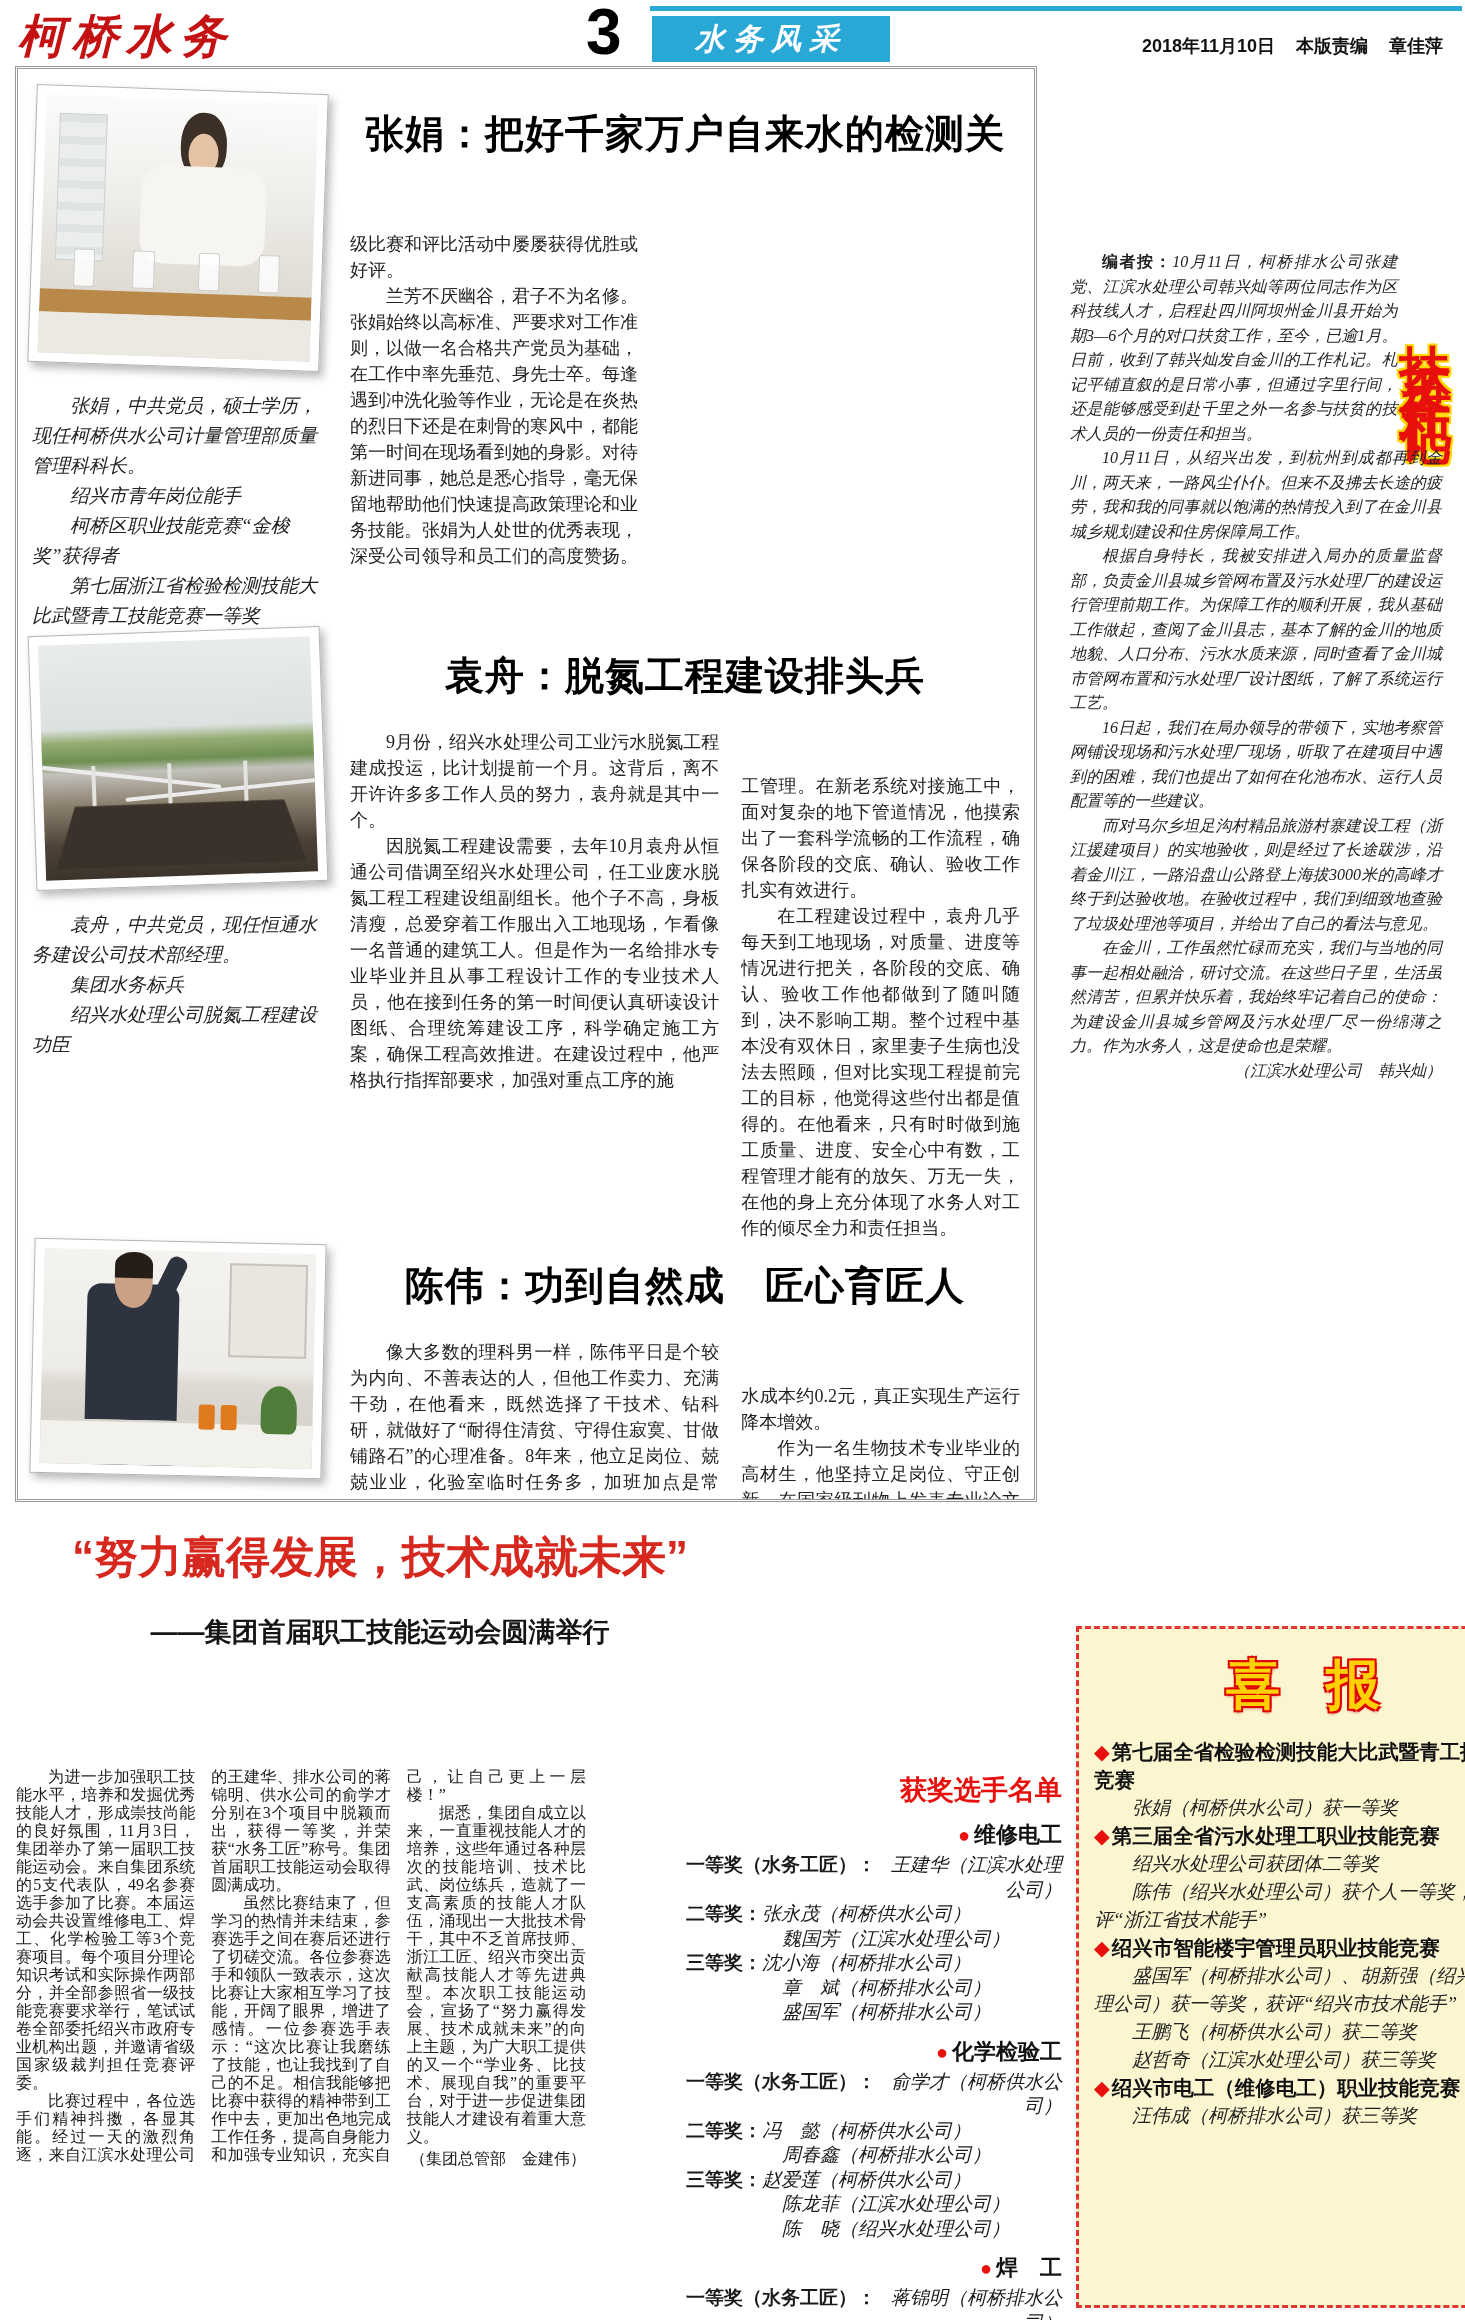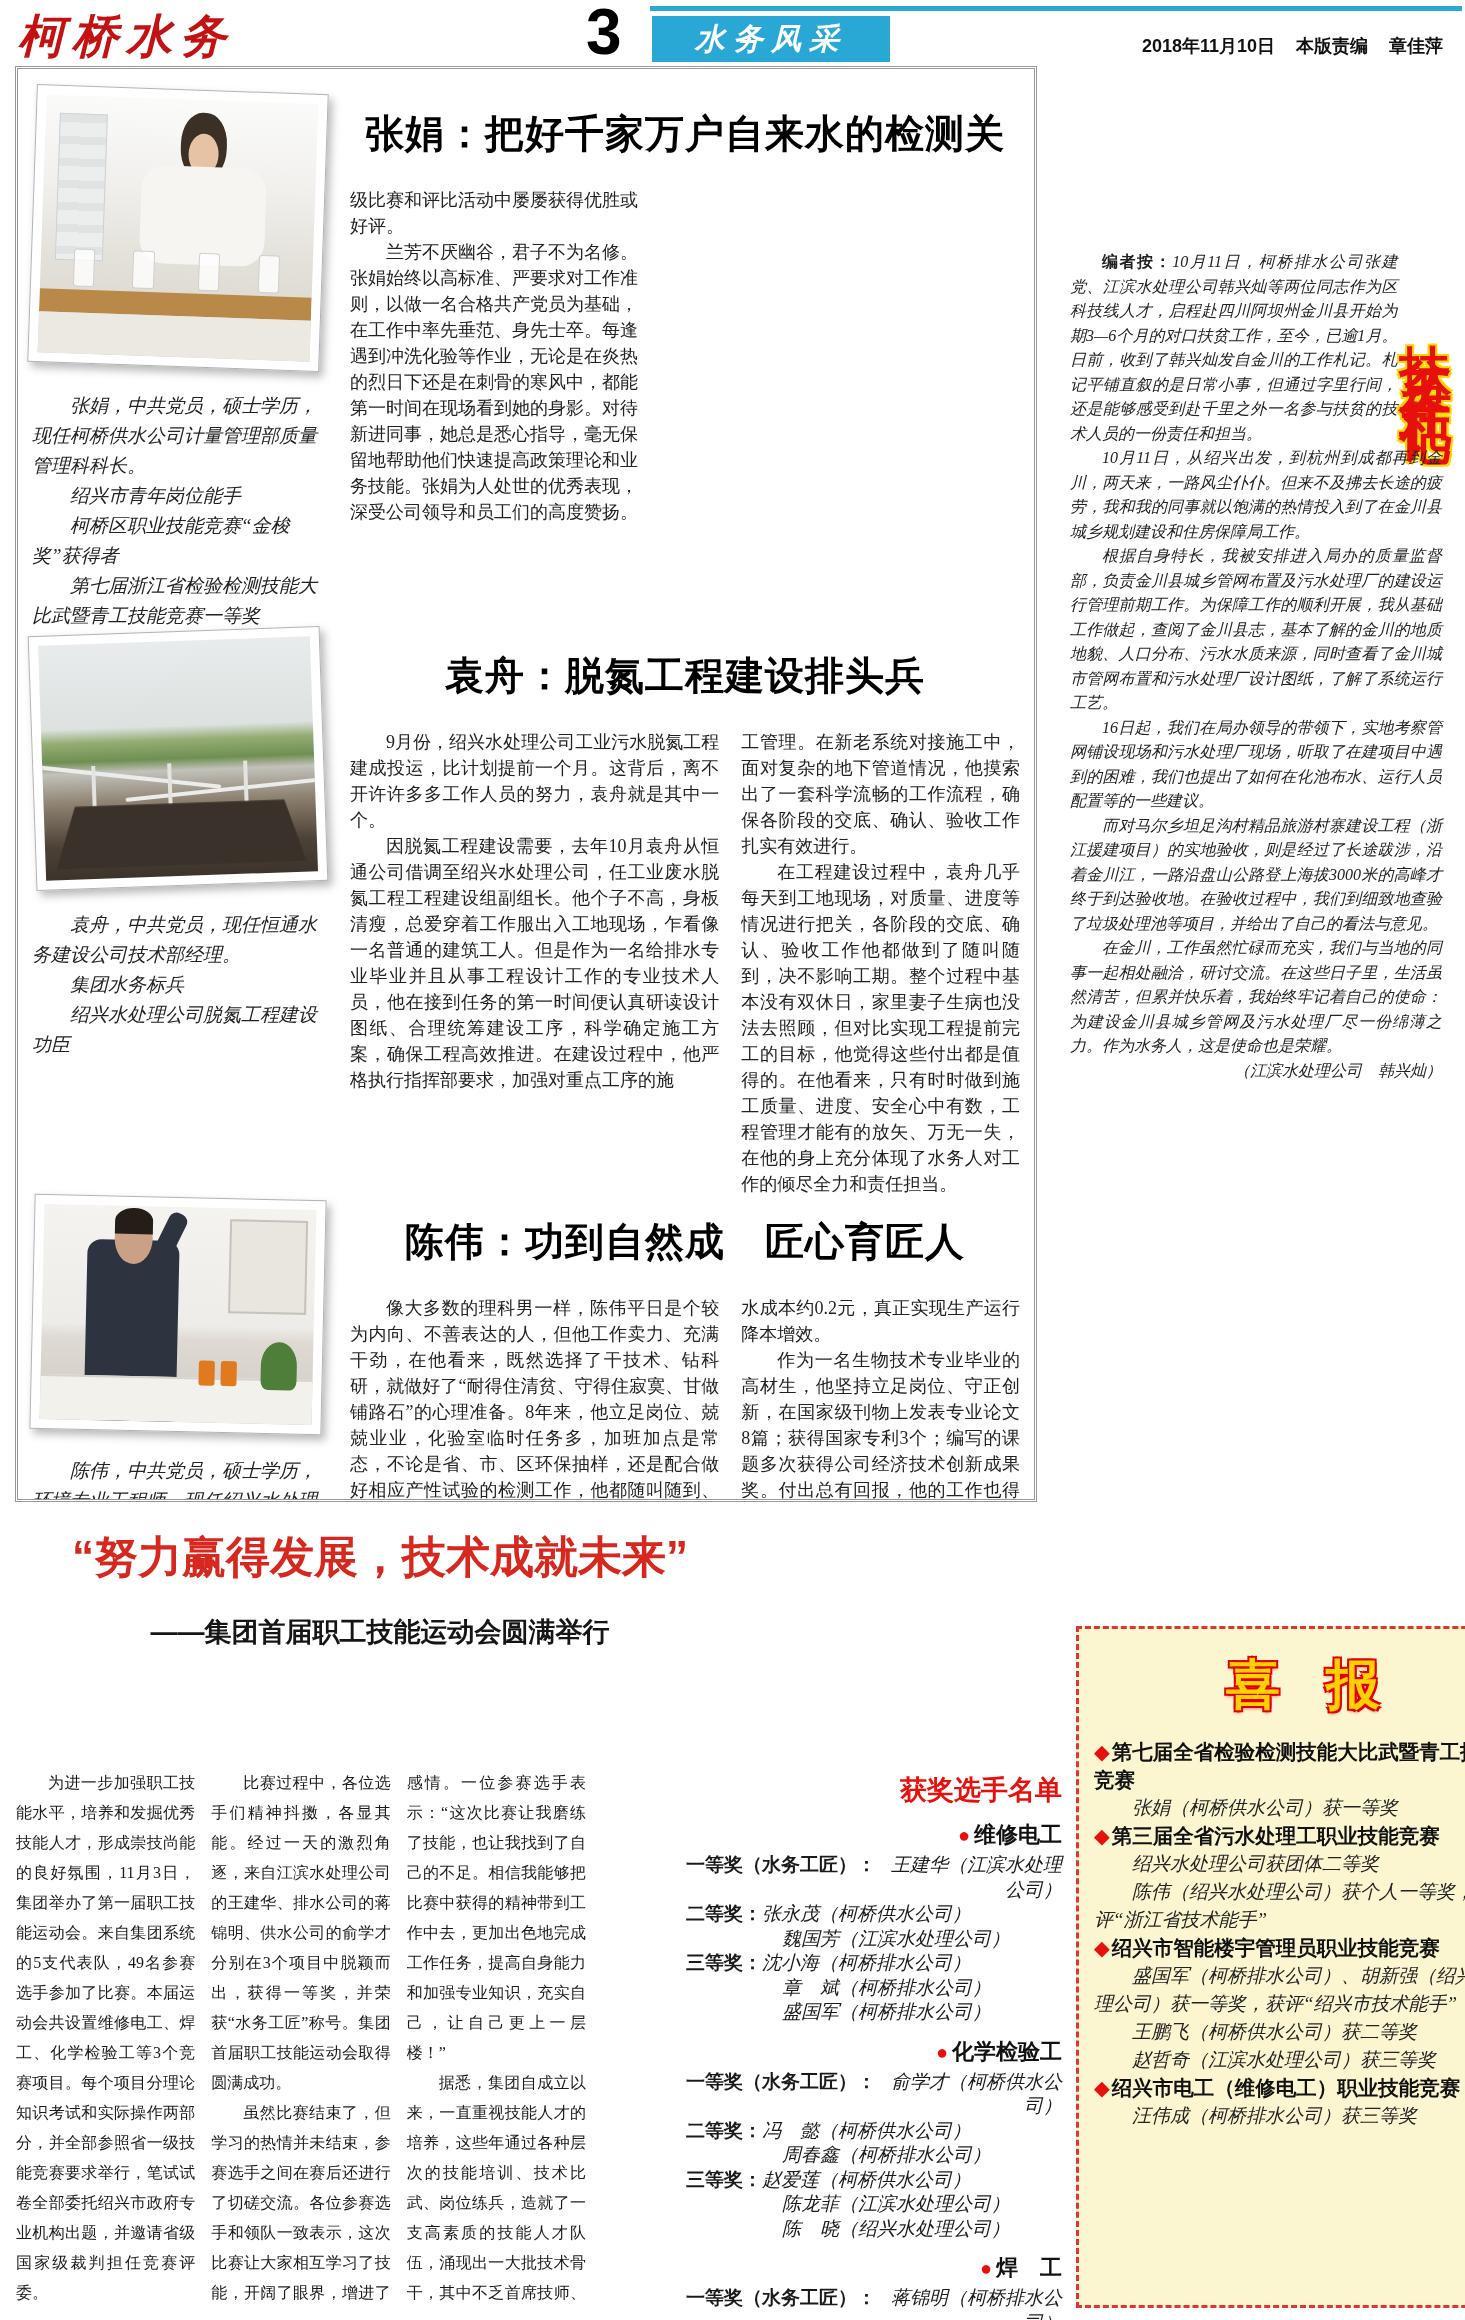--- a/index.html
+++ b/index.html
@@ -22,21 +22,21 @@
 
   
   .main-box{position:absolute;left:15px;top:66px;width:1022px;height:1436px;border:3px double #999;
             box-sizing:border-box;padding:20px 14px 10px 14px;overflow:hidden;}
   .article{display:flex;gap:26px;position:relative;}
   .art-left{width:292px;flex:none;}
   .art-right{flex:1;min-width:0;}
   .art-title{font-family:"Liberation Sans","DejaVu Sans",sans-serif;font-weight:900;color:#000;
              text-align:center;font-size:39px;margin:18px 0 26px 0;letter-spacing:1px;}
   .art-cols{display:flex;gap:22px;}
-  .colA{width:57%;} .colB{width:43%;}
+  .colA{width:57%;} .colB{width:43%;margin-top:44px;}
   p.body{font-size:18px;line-height:26px;margin:0;text-indent:2em;text-align:justify;color:#222;}
   p.body.cont{text-indent:0;}
   .caption{margin-top:24px;font-style:italic;font-size:19px;line-height:30px;color:#222;}
   .caption p{margin:0;text-indent:2em;}
 
   
   .photo-frame{background:#fff;border:1px solid #b3b3b3;box-shadow:4px 5px 9px rgba(70,70,70,.38);
                padding:9px;box-sizing:border-box;}
   .rot-a{transform:rotate(2deg);} .rot-b{transform:rotate(-2deg);} .rot-c{transform:rotate(1.3deg);}
   .photo-art{position:relative;overflow:hidden;width:100%;}
@@ -78,21 +78,21 @@
           color:#e8100c;letter-spacing:14px;margin:52px 4px 20px 16px;
           text-shadow:-2px -2px 0 #ffd700,2px -2px 0 #ffd700,-2px 2px 0 #ffd700,2px 2px 0 #ffd700,0 0 4px #ffe680;}
   .editor-byline{text-align:right;margin-top:12px;text-indent:0 !important;}
 
   
   .feature-headline{position:absolute;left:20px;top:1528px;width:720px;text-align:center;
           font-family:"Liberation Sans","DejaVu Sans",sans-serif;font-weight:900;font-size:44px;color:#d6281e;}
   .feature-subtitle{position:absolute;left:20px;top:1614px;width:720px;text-align:center;
           font-family:"Liberation Sans","DejaVu Sans",sans-serif;font-weight:bold;font-size:27px;color:#151515;}
   .feature-cols{position:absolute;left:16px;top:1768px;width:570px;height:552px;column-count:3;
-          column-gap:16px;font-size:16px;line-height:30px;text-align:justify;overflow:hidden;}
+          column-gap:16px;font-size:16px;line-height:18px;text-align:justify;overflow:hidden;}
   .feature-cols p{margin:0;text-indent:2em;}
   .feature-cols p.byline{text-align:right;text-indent:0;margin-top:4px;}
 
   
   .awards{position:absolute;left:686px;top:1772px;width:376px;text-align:right;}
   .awards-title{font-family:"Liberation Sans","DejaVu Sans",sans-serif;font-weight:900;font-size:27px;
                 color:#e8100c;margin:0 0 10px 0;}
   .award-cat{font-family:"Liberation Sans","DejaVu Sans",sans-serif;font-weight:900;font-size:22px;
              color:#111;margin:12px 0 3px 0;}
   .award-cat .dot{color:#e8100c;margin-right:4px;font-size:20px;}

